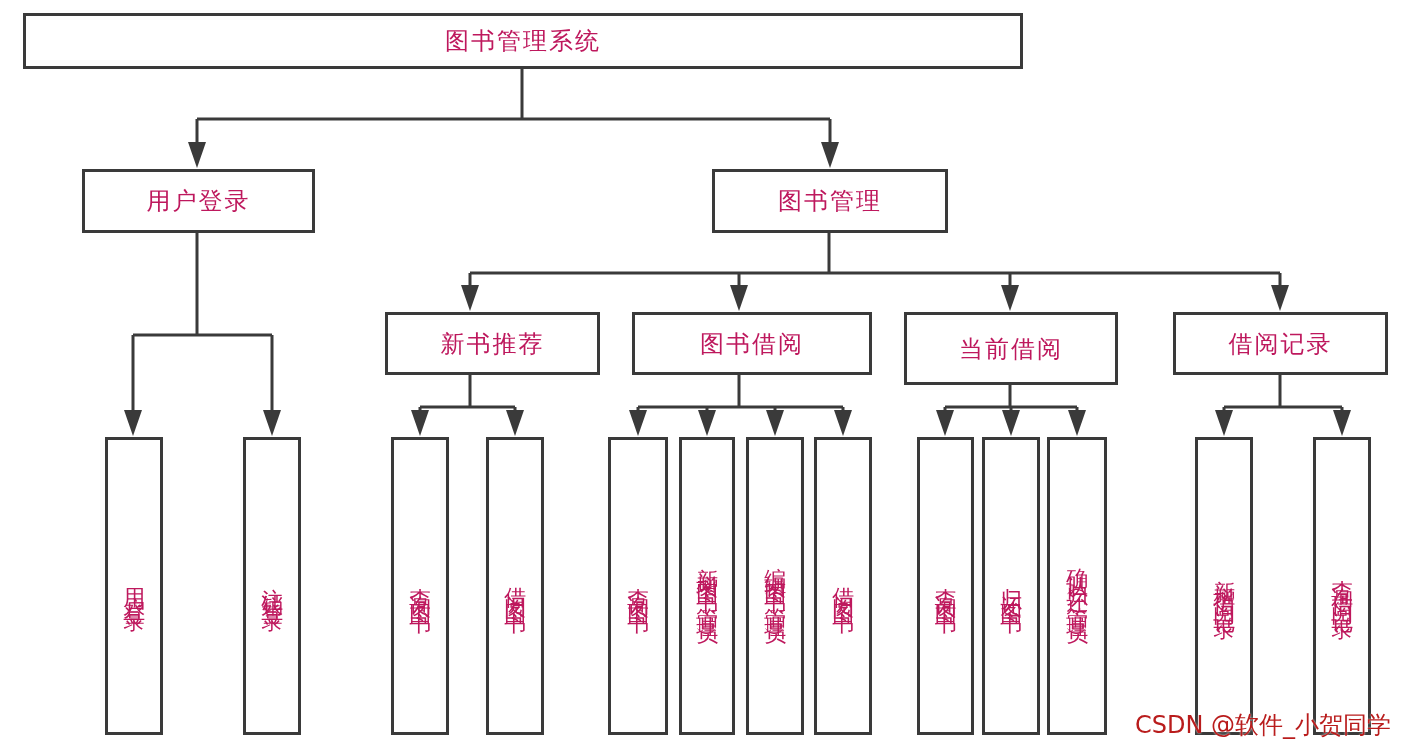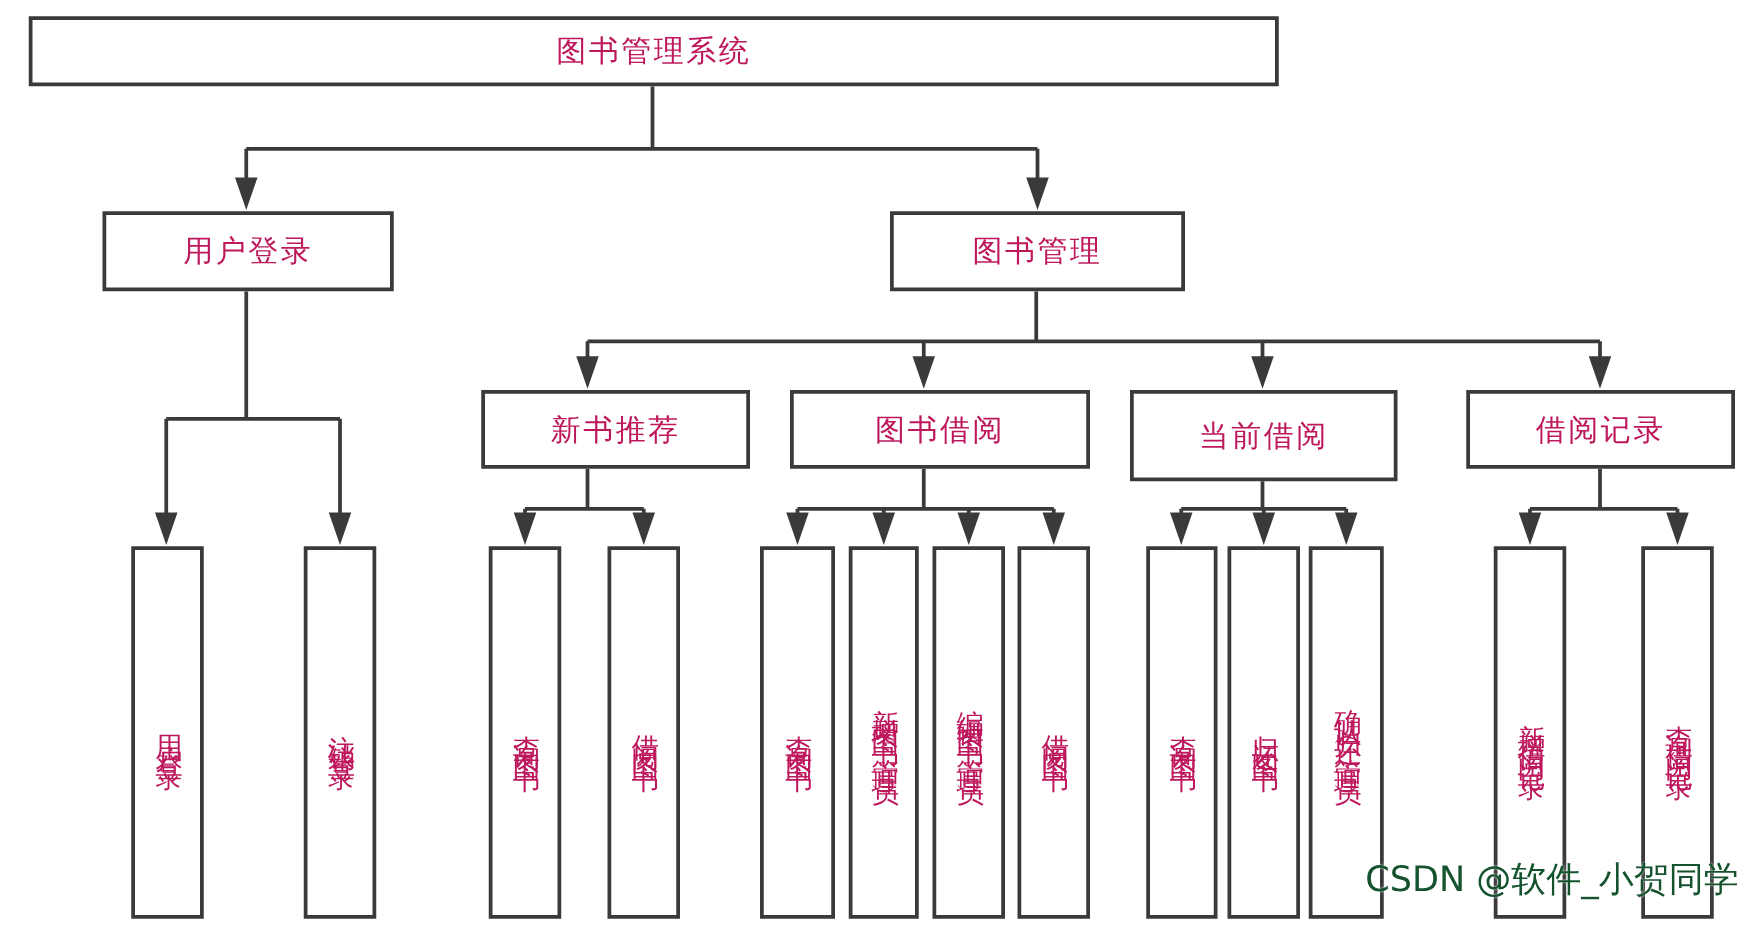--- a/index.html
+++ b/index.html
@@ -44,23 +44,23 @@
     writing-mode: vertical-rl;
     text-orientation: mixed;
     font-size: 22px;
     letter-spacing: 8px;
     line-height: 1.2;
     white-space: nowrap;
   }
   .watermark {
     position: absolute;
     right: 14px;
-    bottom: 24px;
-    font-size: 28px;
-    color: #14532d;
+    bottom: 6px;
+    font-size: 24px;
+    color: #b91c1c;
     text-shadow: 0 0 2px #ffffff;
     white-space: nowrap;
   }
 </style>
 </head>
 <body>
 
 <div class="stage">
 
   <svg class="connectors" viewBox="0 0 1405 747" xmlns="http://www.w3.org/2000/svg" stroke="#3a3a3a" stroke-width="3" fill="#3a3a3a">

